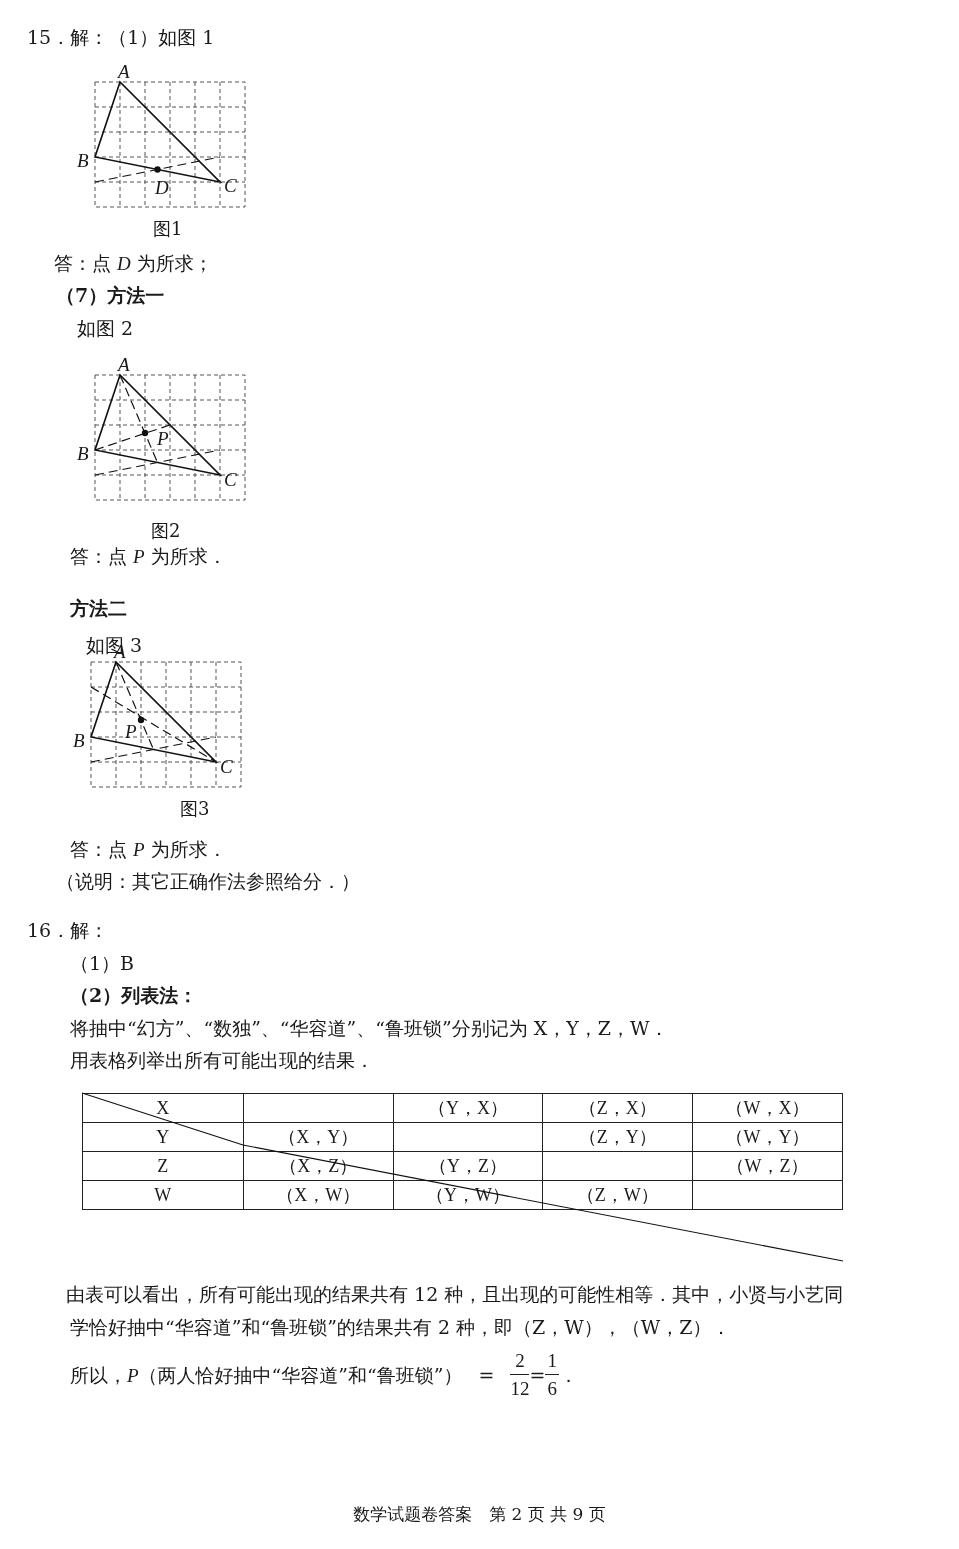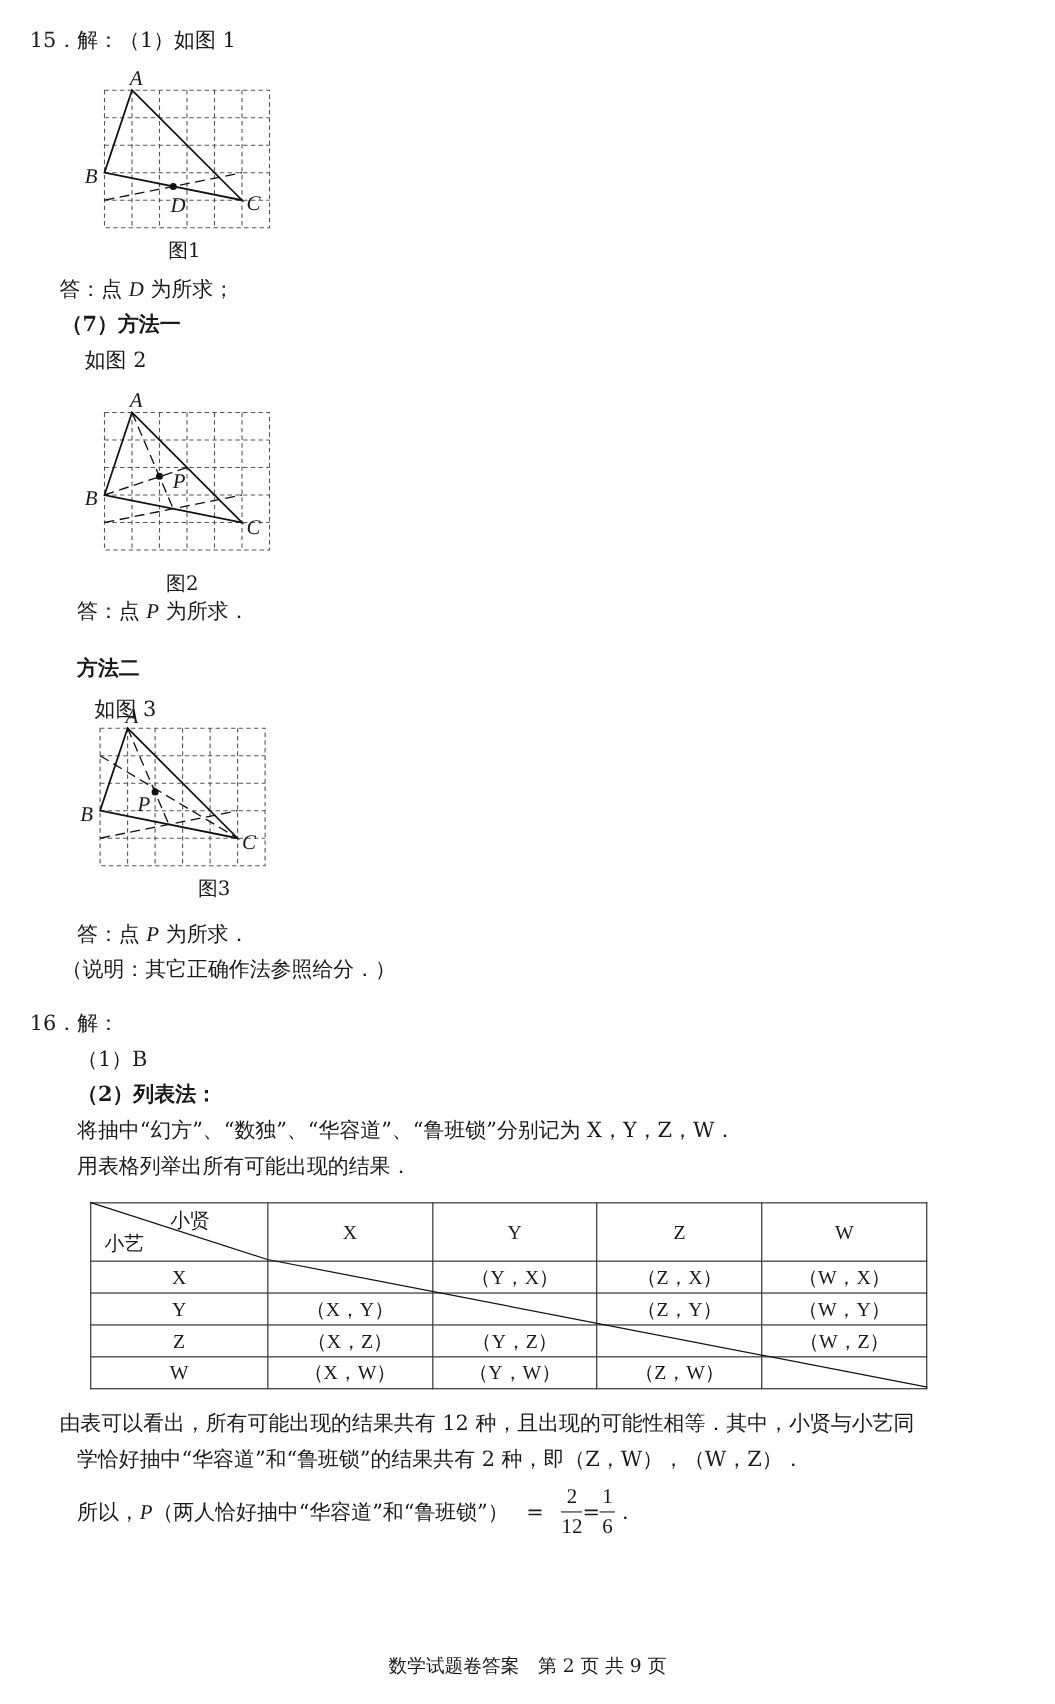--- a/index.html
+++ b/index.html
@@ -130,30 +130,20 @@
 
 <table class="res">
   <colgroup>
       <col style="width:161px">
       <col style="width:150px">
       <col style="width:150px">
       <col style="width:150px">
       <col style="width:150px">
     </colgroup>
   <tbody>
-      <tr class="hdr">
-    <td class="corner">
-      <span class="top">小贤</span>
-      <span class="bot">小艺</span>
-    </td>
-    <td>X</td>
-    <td>Y</td>
-    <td>Z</td>
-    <td>W</td>
-  </tr>
   <tr class="row">
     <td>X</td>
     <td></td>
     <td>（Y，X）</td>
     <td>（Z，X）</td>
     <td>（W，X）</td>
   </tr>
   <tr class="row">
     <td>Y</td>
     <td>（X，Y）</td>
@@ -176,21 +166,21 @@
     <td></td>
   </tr>
 </tbody>
   </table>
 
 <svg class="fig" style="left:82px;top:1093px;" width="762" height="170" viewBox="0 0 762 170">
   <line x1="0" y1="0" x2="161" y2="52" stroke="#111" stroke-width="1.1"></line>
   <line x1="161" y1="52" x2="761" y2="168" stroke="#111" stroke-width="1.1"></line>
 </svg>
 
-<div class="abs" style="left:54px;top:1285px;">由表可以看出，所有可能出现的结果共有 12 种，且出现的可能性相等．其中，小贤与小艺同</div>
+<div class="abs" style="left:66px;top:1285px;">由表可以看出，所有可能出现的结果共有 12 种，且出现的可能性相等．其中，小贤与小艺同</div>
 <div class="abs" style="left:70px;top:1318px;">学恰好抽中“华容道”和“鲁班锁”的结果共有 2 种，即（Z，W），（W，Z）．</div>
 
 <div class="abs" style="left:70px;top:1351px;line-height:1;">
   <span style="vertical-align:middle;">所以，</span><span class="it" style="vertical-align:middle;">P</span><span style="vertical-align:middle;margin-top:30px;">（两人恰好抽中“华容道”和“鲁班锁”）</span>
   <span style="vertical-align:middle;margin:0 10px;">=</span>
   <span class="frac"><span class="num">2</span><span class="den">12</span></span><span style="vertical-align:middle;">=</span><span class="frac"><span class="num">1</span><span class="den">6</span></span><span style="vertical-align:middle;">．</span>
 </div>
 
 <div class="footer">数学试题卷答案　第 2 页 共 9 页</div>
 

